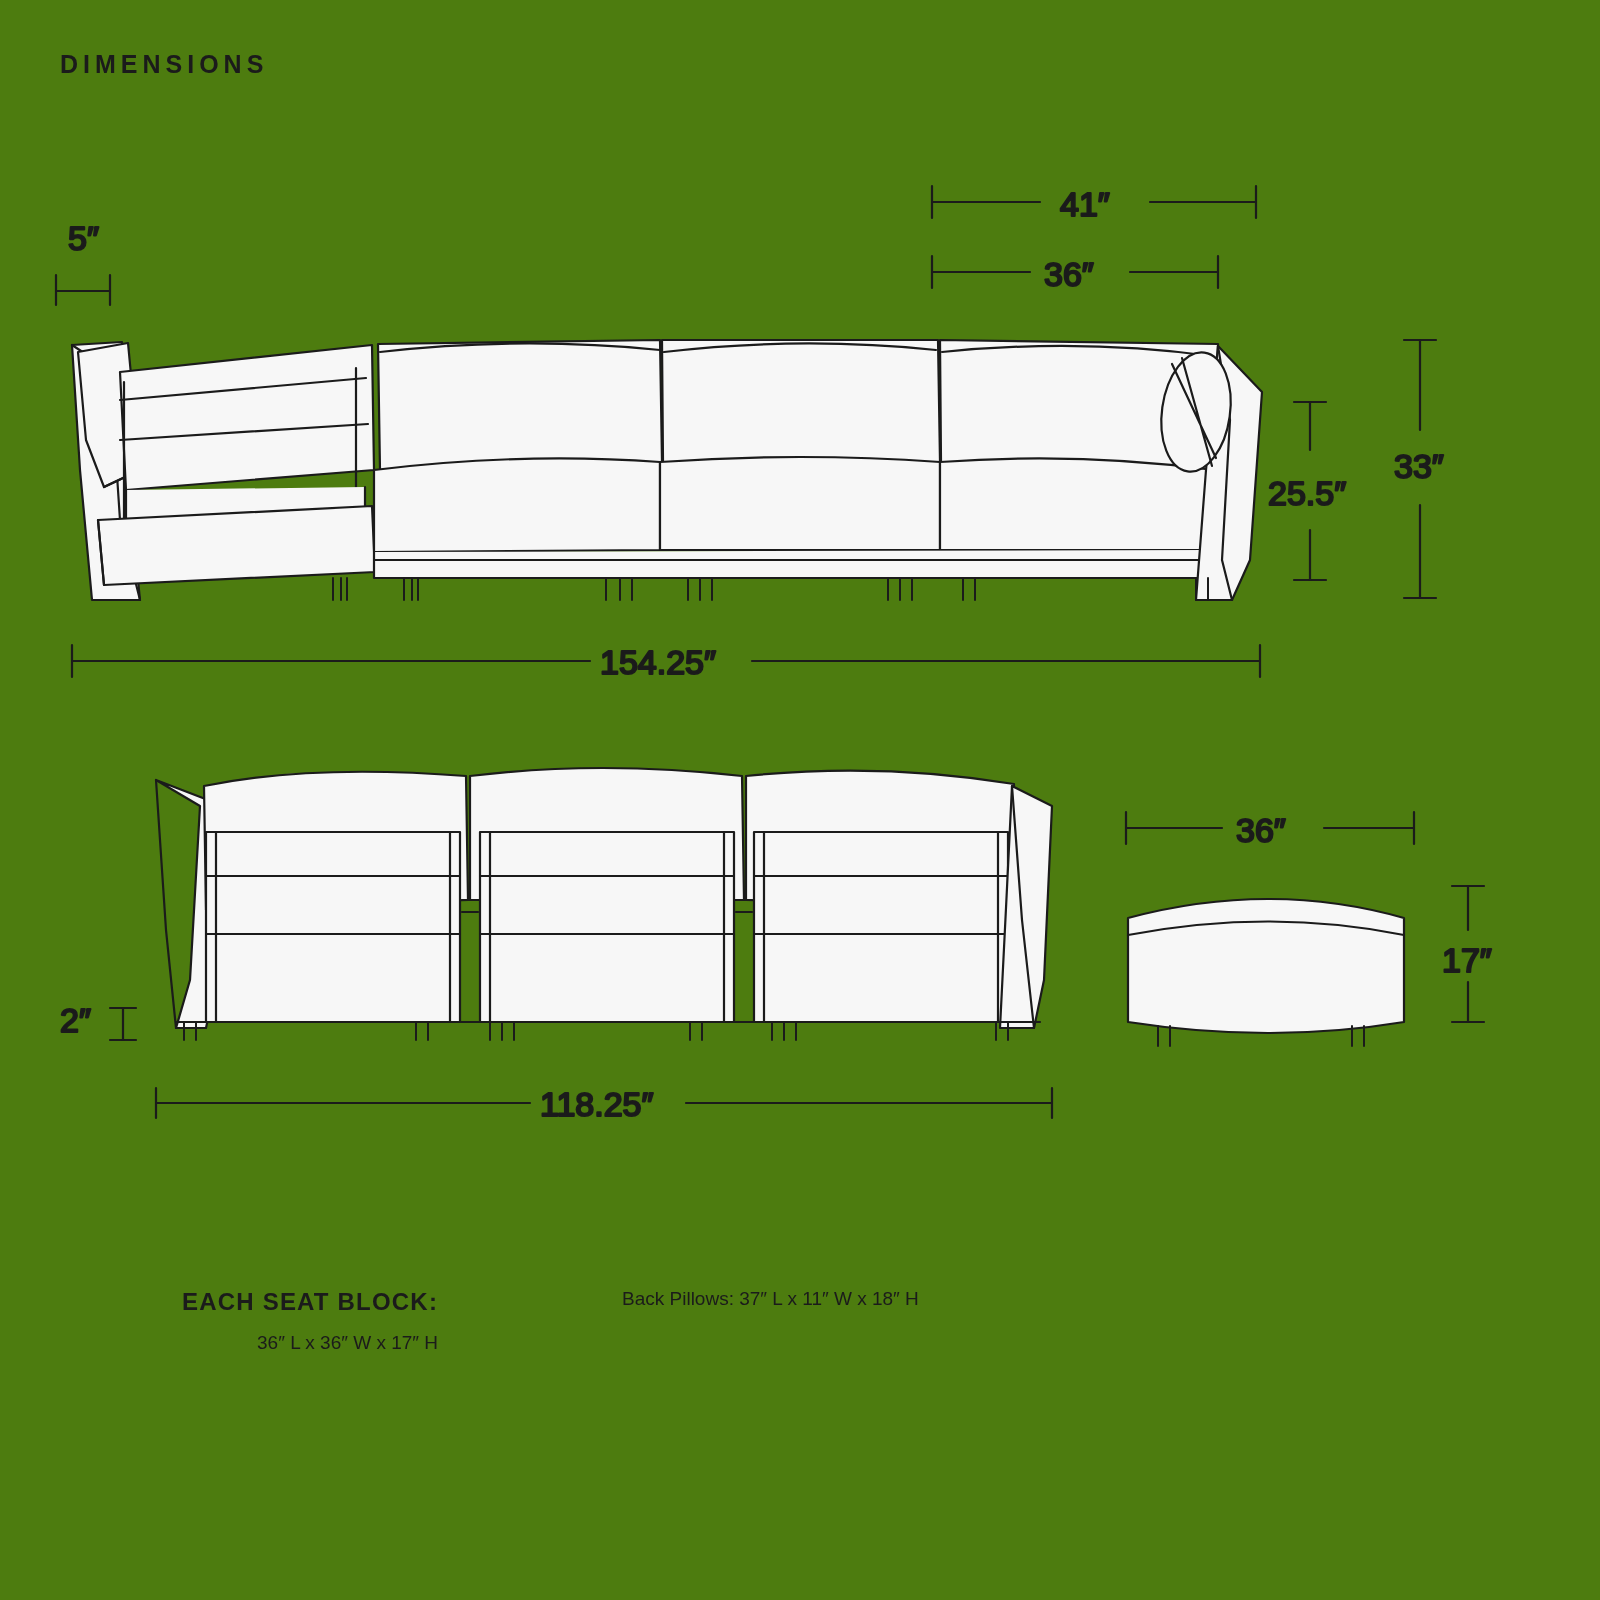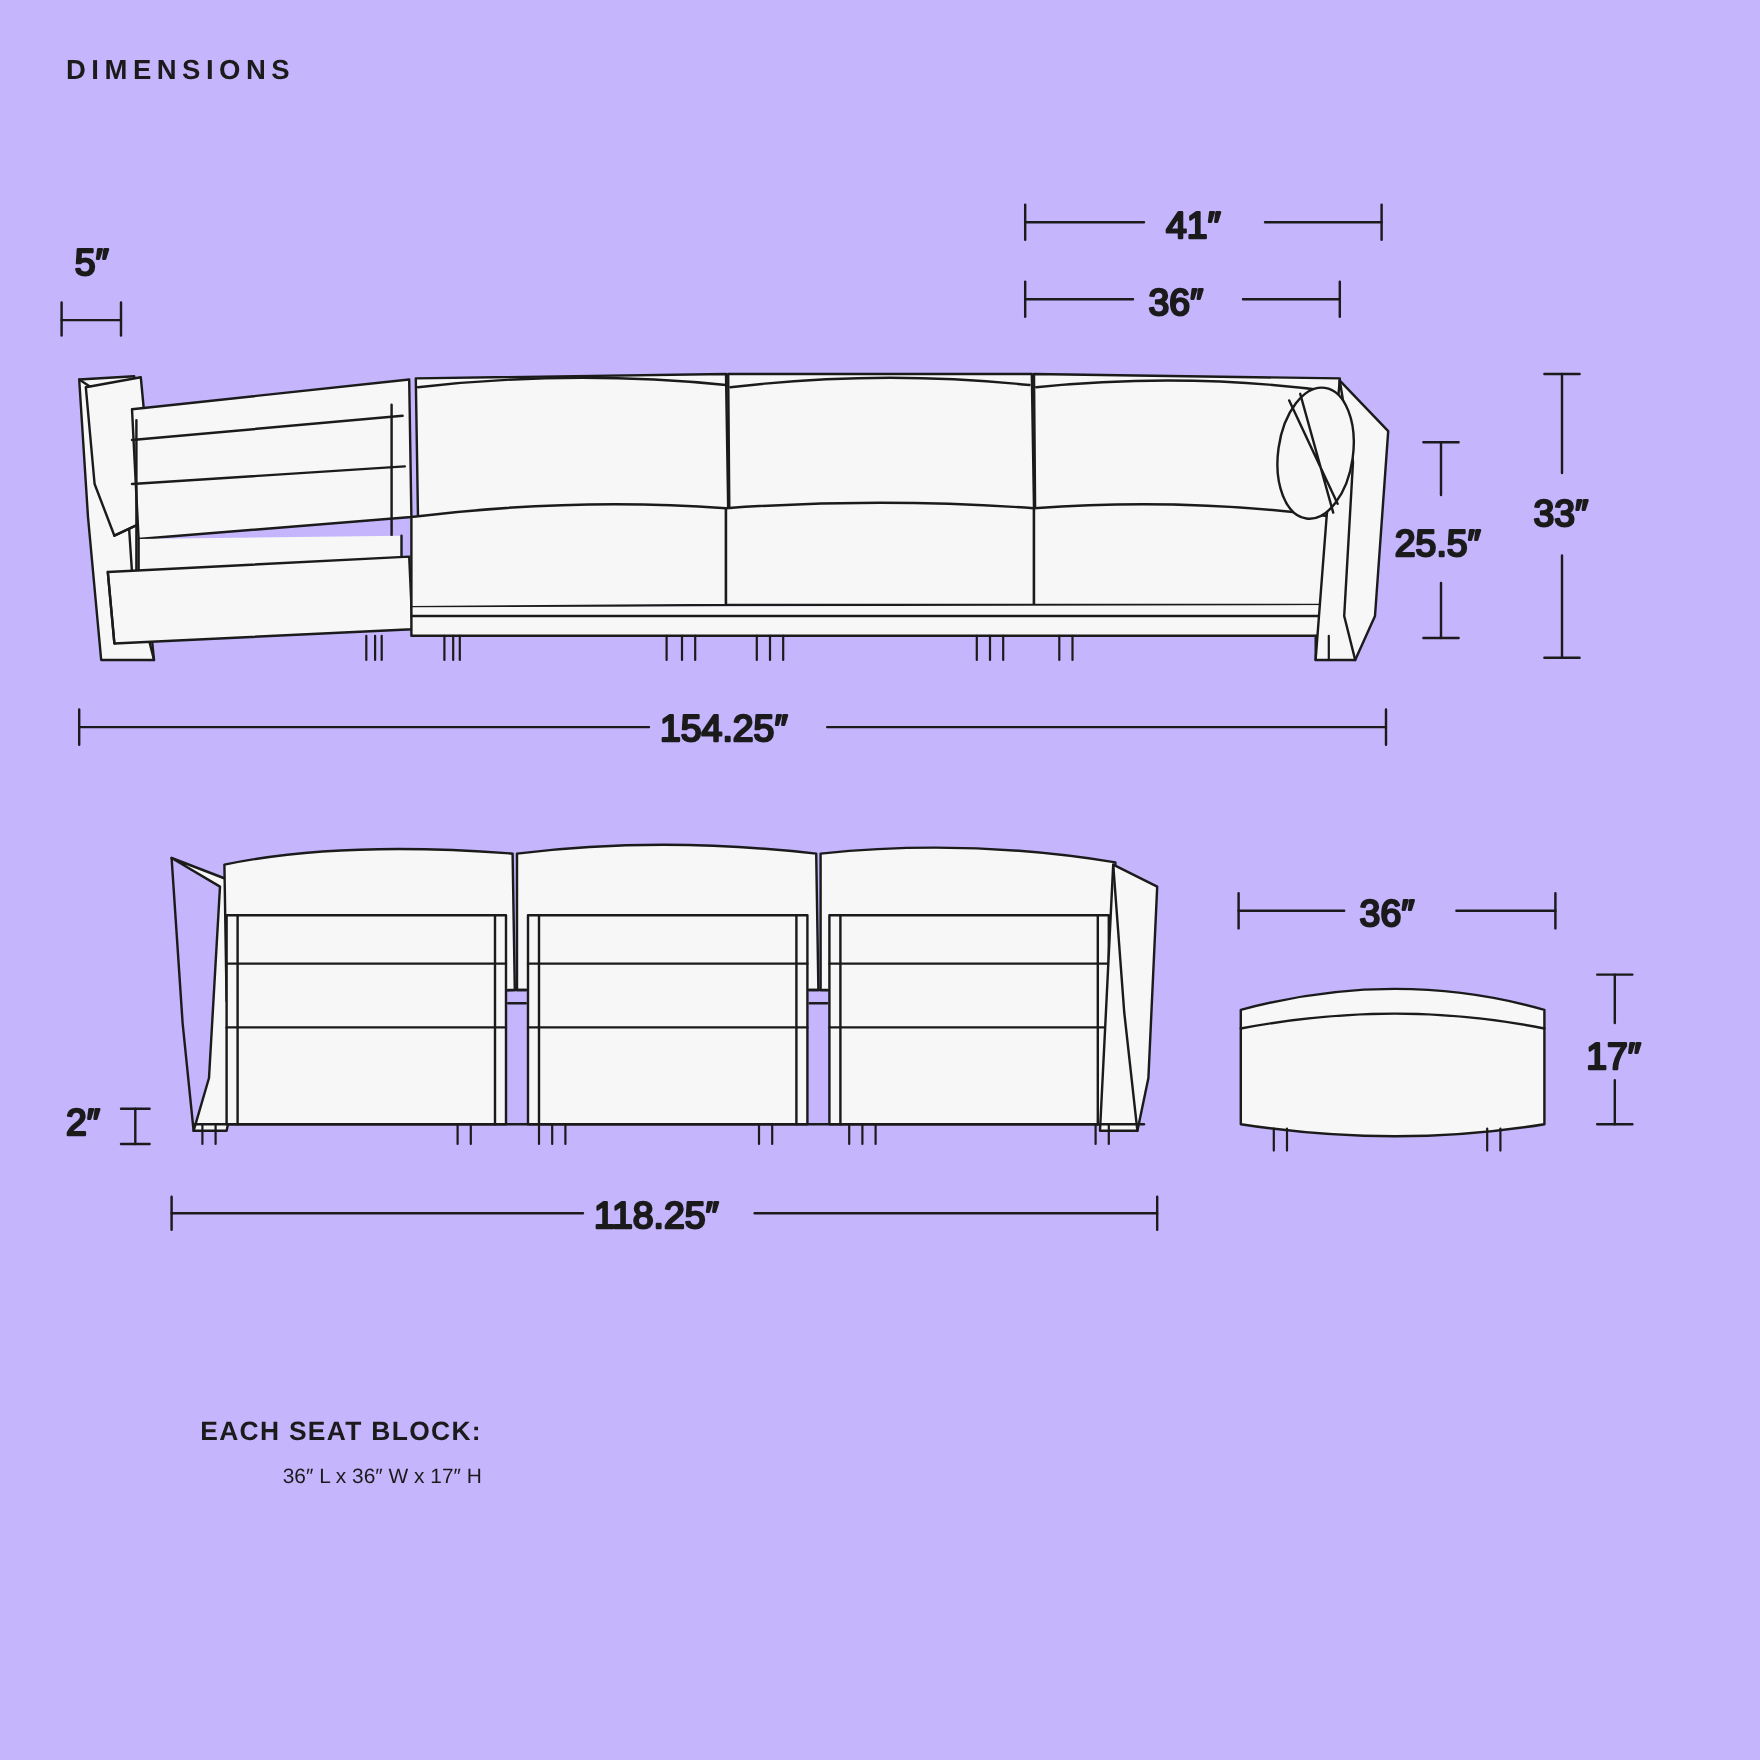--- a/index.html
+++ b/index.html
@@ -11,21 +11,21 @@
     width: 1600px;
     height: 1600px;
     position: relative;
     font-family: "Liberation Sans", sans-serif;
     color: #1b1b1b;
     overflow: hidden;
   }
   .page {
     position: absolute;
     inset: 0;
-    background: #c4b5fd;
+    background: #4d7c0f;
   }
   .title {
     position: absolute;
     left: 60px;
     top: 50px;
     font-size: 25px;
     font-weight: bold;
     letter-spacing: 5px;
     color: #1b1b1b;
   }
@@ -233,15 +233,16 @@
     </g>
   </svg>
 
   <div class="spec-block spec-col-left">
     <div class="spec-head">EACH SEAT BLOCK:</div>
     <div class="spec-line">36″ L x 36″ W x 17″ H</div>
   </div>
 
 
   <div class="spec-block spec-col-right">
+    <div class="spec-line">Back Pillows: 37″ L x 11″ W x 18″ H</div>
   </div>
 
 </div>
 
 </body></html>

